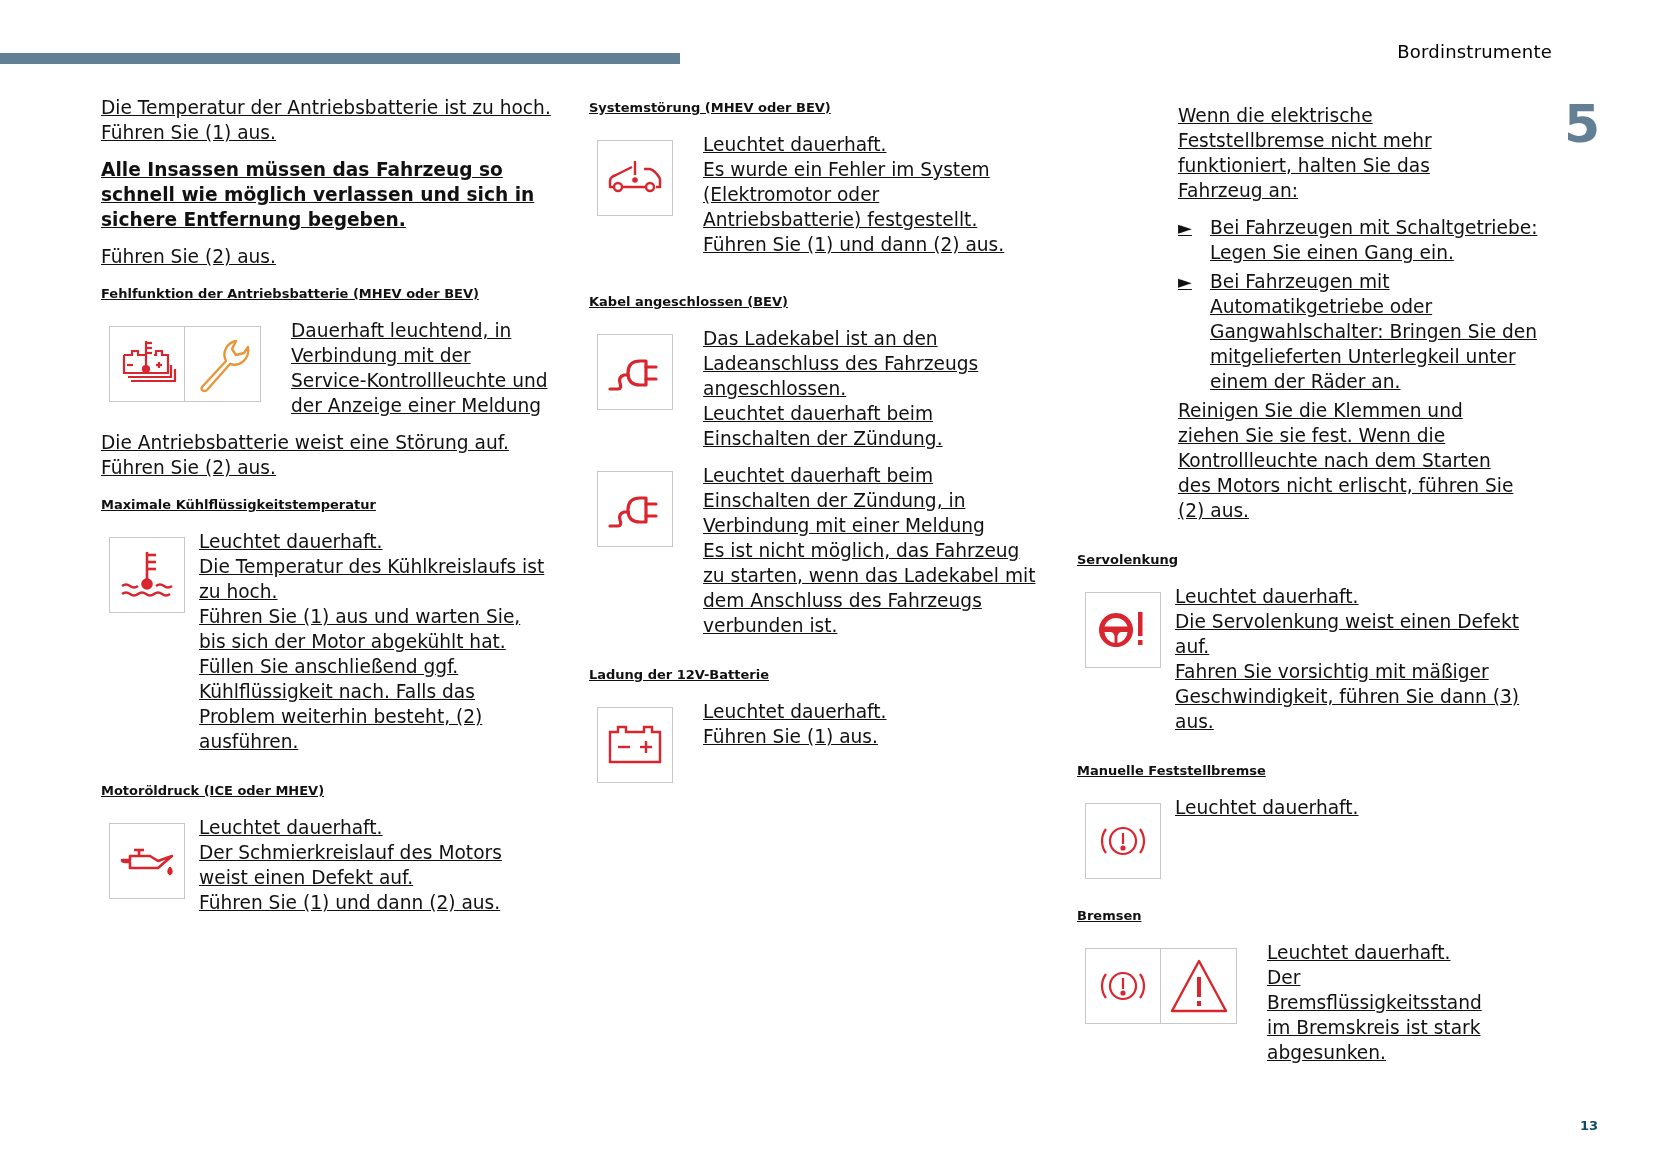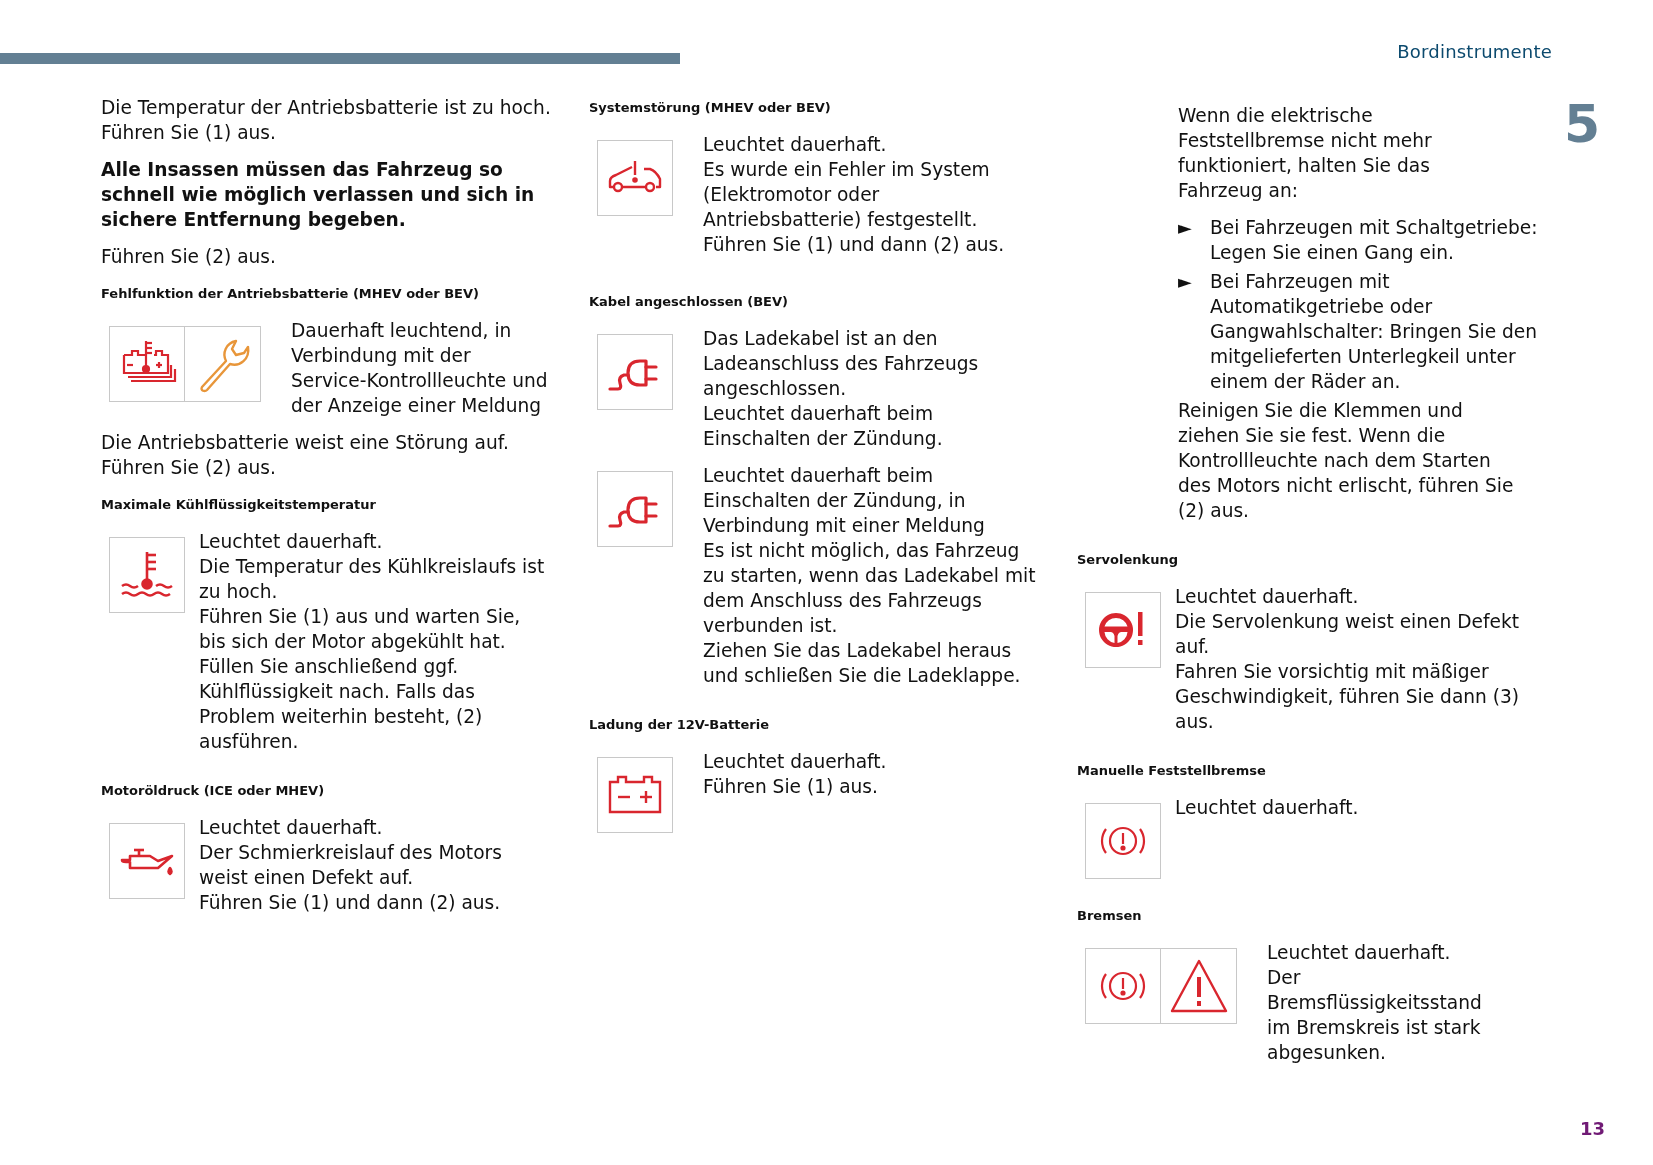--- a/index.html
+++ b/index.html
@@ -1,24 +1,24 @@
 <!DOCTYPE html>
 <html><head>
 <meta charset="utf-8">
 <style>
   * { box-sizing: border-box; margin: 0; padding: 0; }
   html, body { width: 1653px; height: 1165px; background: #ffffff; overflow: hidden; }
   body { position: relative; font-family: "DejaVu Sans", sans-serif; color: #111111; }
 
   .top-bar { position: absolute; left: 0; top: 53px; width: 680px; height: 11px; background: #637f93; }
-  .running-head { position: absolute; right: 101px; top: 41px; font-size: 18px; color: #0c4a6e; letter-spacing: 0.2px; margin-left: 24px; }
+  .running-head { position: absolute; right: 101px; top: 41px; font-size: 18px; color: #000000; letter-spacing: 0.2px; margin-left: 24px; }
   .chapter-num { position: absolute; left: 1564px; top: 98px; font-size: 52px; font-weight: bold; color: #637f93; line-height: 1; }
-  .page-num { position: absolute; left: 1580px; top: 1118px; font-size: 18px; font-weight: bold; color: #701a75; }
-
-  .col { position: absolute; font-size: 18.6px; line-height: 25px; }
+  .page-num { position: absolute; left: 1580px; top: 1118px; font-size: 13px; font-weight: bold; color: #0c4a6e; }
+
+  .col { position: absolute; font-size: 18.6px; line-height: 25px; text-decoration: underline; }
   .col1 { left: 101px; top: 95px; width: 450px; }
   .col2 { left: 589px; top: 95px; width: 450px; }
   .col3 { left: 1077px; top: 103px; width: 450px; }
 
   p { margin: 0; }
   .para { margin-bottom: 12px; }
   .bold { font-weight: bold; }
   .heading { font-weight: bold; font-size: 13px; margin-bottom: 12px; }
 
   .entry { display: flex; align-items: flex-start; margin-bottom: 12px; }
@@ -165,21 +165,20 @@
           <path d="M8 50 h8 q4 0 2 -6 q-2 -6 4 -8 h4"></path>
           <path d="M26 34 q0 -12 12 -12 h6 v24 h-6 q-12 0 -12 -12 z"></path>
           <line x1="44" y1="28" x2="54" y2="28"></line>
             <line x1="44" y1="40" x2="54" y2="40"></line>
         </svg>
       </div>
     </div>
     <div class="entry-text wide">
       <p>Leuchtet dauerhaft beim Einschalten der Zündung, in Verbindung mit einer Meldung</p>
       <p>Es ist nicht möglich, das Fahrzeug zu starten, wenn das Ladekabel mit dem Anschluss des Fahrzeugs verbunden ist.</p>
-      <p>Ziehen Sie das Ladekabel heraus und schließen Sie die Ladeklappe.</p>
     </div>
   </div>
 
   <p class="heading" style="margin-top:24px">Ladung der 12V-Batterie</p>
   <div class="entry">
     <div class="icon-group">
       <div class="icon-box">
         <svg viewBox="0 0 66 66" fill="none" stroke="#d9262e" stroke-width="2.4">
           <path d="M8 20 h8 v-5 h8 v5 h18 v-5 h8 v5 h8 v30 h-50 z"></path>
           <line x1="16" y1="35" x2="28" y2="35"></line>

